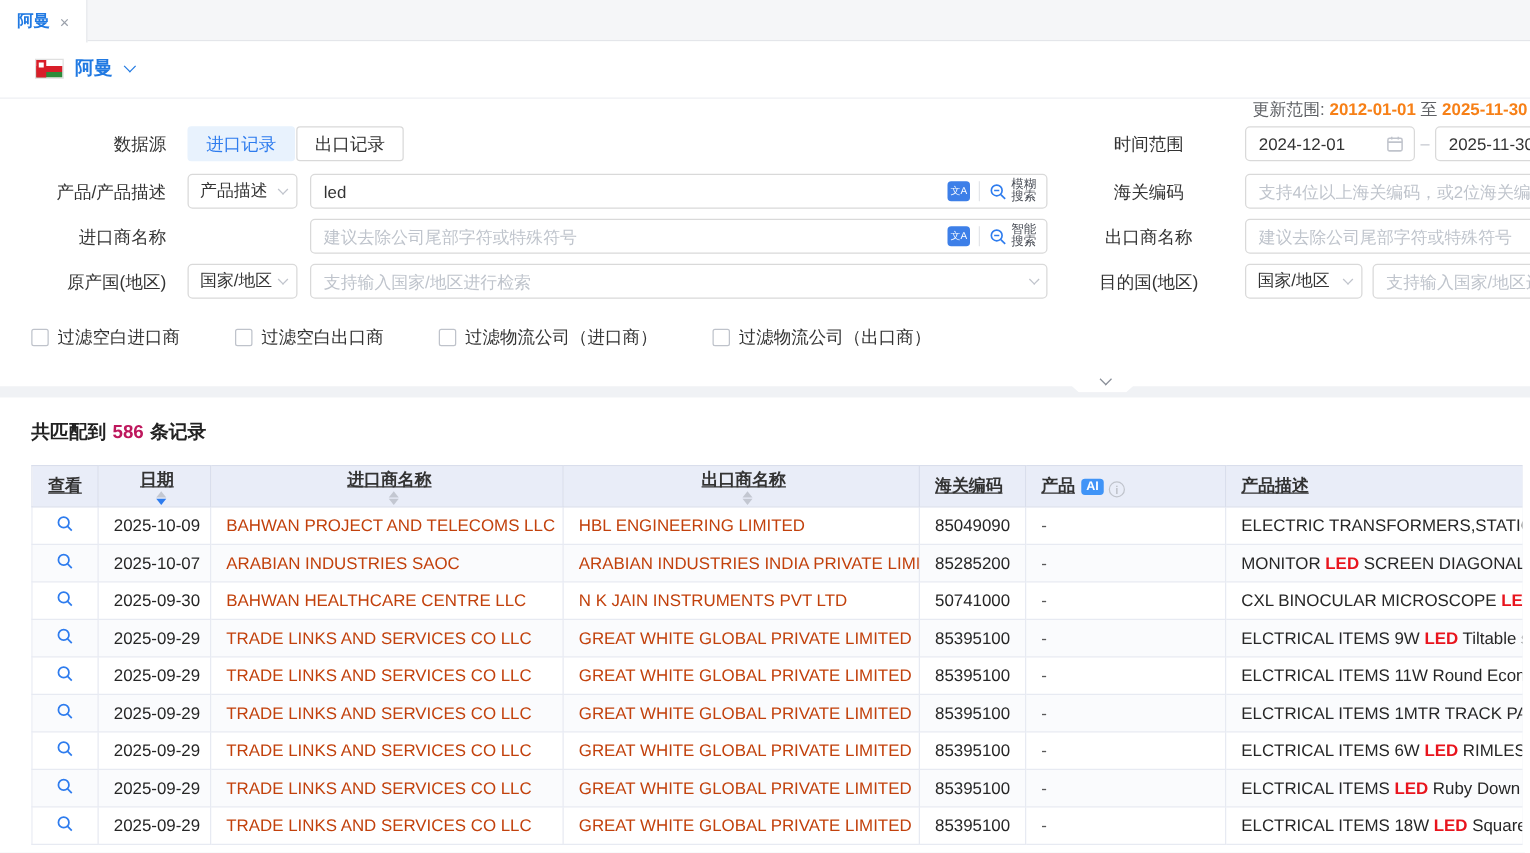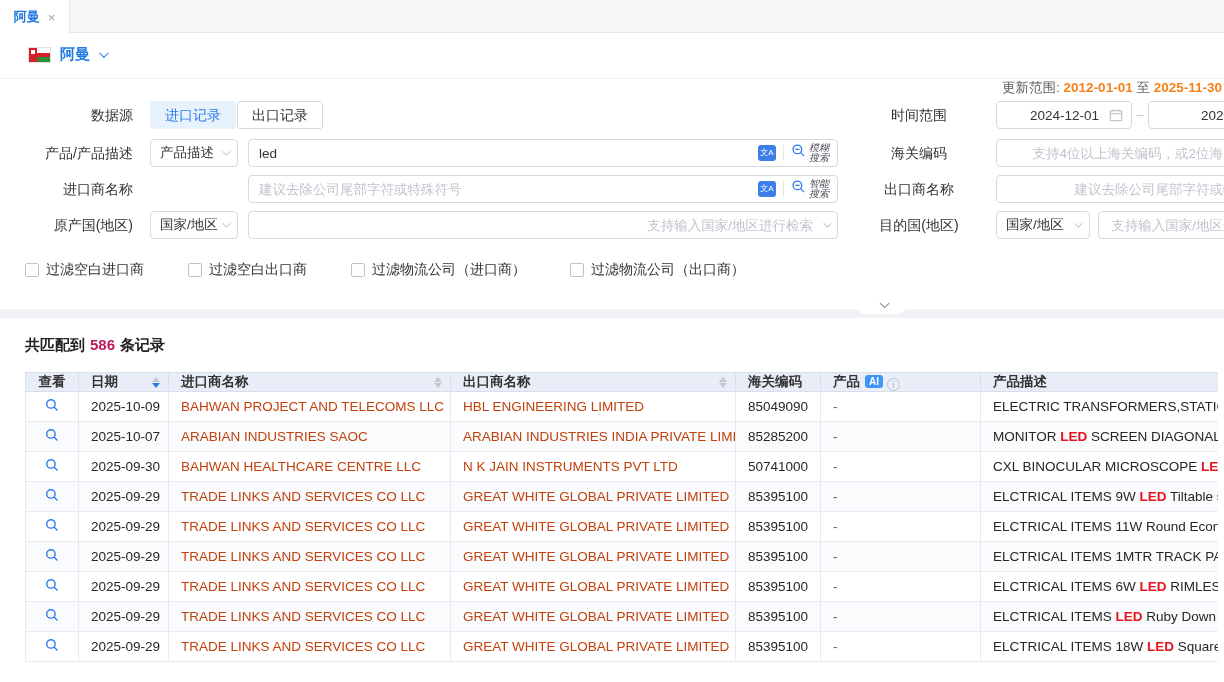--- a/index.html
+++ b/index.html
@@ -35,24 +35,24 @@
   .seg-btn.off { background:#fff; color:#333; border:1px solid #d9d9d9; margin-left:1px; }
 
   .select { position:absolute; height:28px; border:1px solid #d9d9d9; border-radius:4px; background:#fff;
     display:flex; align-items:center; justify-content:space-between; padding:0 9px; font-size:13.5px; color:#333; cursor:pointer; }
   .input-group { position:absolute; height:28px; border:1px solid #d9d9d9; border-radius:4px; background:#fff;
     display:flex; align-items:center; padding:0 8px 0 0; }
   .input-group input { flex:1; border:none; outline:none; height:24px; padding:0 10px; font-size:13.5px; color:#333; font-family:inherit; min-width:0; background:transparent; }
   input::placeholder { color:#bfc4cc; }
   .trans-icon { width:18px; height:16px; background:#3d7fe8; border-radius:3px; color:#fff; font-size:8px; line-height:16px; text-align:center; flex:none; cursor:pointer; letter-spacing:0; }
   .vdiv { width:1px; height:16px; background:#e3e5e9; margin:0 7px; flex:none; }
-  .search-act { display:flex; gap:3px; flex:none; cursor:pointer;font-style:italic; }
+  .search-act { display:flex; align-items:center; gap:3px; flex:none; cursor:pointer; }
   .search-act .txt { font-size:10px; color:#4a4e57; line-height:1.05; }
   .plain-input { position:absolute; height:28px; border:1px solid #d9d9d9; border-radius:4px; background:#fff; display:flex; align-items:center; padding-right:8px; }
-  .plain-input input { flex:1; border:none; outline:none; height:24px; padding:0 10px; font-size:13.5px; color:#333; font-family:inherit; min-width:0; background:transparent;text-align:right; }
+  .plain-input input { flex:1; border:none; outline:none; height:24px; padding:0 10px; font-size:13.5px; color:#333; font-family:inherit; min-width:0; background:transparent; }
 
   .update-range { position:absolute; right:2px; top:46px; font-size:13.5px; color:#606266; }
   .update-range b { color:#f78017; }
   .dash { position:absolute; left:1134px; top:102px; width:12px; text-align:center; color:#c0c4cc; font-size:13px; line-height:28px; }
 
   .cal-icon { flex:none; cursor:pointer; }
 
   .checks { position:absolute; left:25px; top:228px; display:flex; gap:44px; }
   .check { display:flex; align-items:center; gap:7px; font-size:14px; color:#333; cursor:pointer; }
   .box { width:14px; height:14px; border:1px solid #bfc3cb; border-radius:2px; background:#fff; flex:none; }
@@ -62,22 +62,22 @@
   .collapse-handle .chev { color:#8a8f99; width:7px; height:7px; transform:rotate(45deg) translateY(-3px); }
 
   
   .results-card { position:absolute; left:0; top:318px; width:1224px; height:364px; background:#fff; }
   .match-line { position:absolute; left:25px; top:18px; font-size:15px; font-weight:bold; color:#222; }
   .match-line .cnt { color:#be185d; margin:0 5px; }
 
   .table-wrap { position:absolute; left:25px; top:54px; width:1193px; height:310px; overflow:hidden; }
   table { border-collapse:collapse; table-layout:fixed; width:1193px; }
   th,td { border:1px solid #e7eaf2; font-size:13.5px; white-space:nowrap; overflow:hidden; }
-  thead th { background:#e9edf8; border-color:#d9deec; height:19px; font-weight:bold; color:#333; text-align:left; padding:0 8px 0 12px; }
-  thead th .th-flex { display:flex; align-items:center; justify-content:space-between; }
+  thead th { background:#e9edf8; border-color:#d9deec; height:33px; font-weight:bold; color:#333; text-align:left; padding:0 8px 0 12px;text-decoration:underline; }
+  thead th .th-flex { display:flex; align-items:center; justify-content:space-between;flex-direction:column; }
   tbody td { height:30px; padding:0 8px 0 12px; color:#262626; }
   tbody tr:nth-child(even) td { background:#fafbfd; }
   td.c-view, th.c-view { text-align:center; padding:0; box-shadow:6px 0 6px -5px rgba(60,70,90,.18); }
   td.c-link { color:#c2410c; cursor:pointer; }
   td.c-dash { color:#595959; }
   .hl { color:#e8141d; font-weight:bold; }
   .sorter { display:inline-flex; flex-direction:column; gap:1px; margin-left:6px; }
   .sorter i { width:0; height:0; border-left:4px solid transparent; border-right:4px solid transparent; display:block; }
   .sorter .up { border-bottom:5px solid #c3c7d1; }
   .sorter .dn { border-top:5px solid #c3c7d1; }

